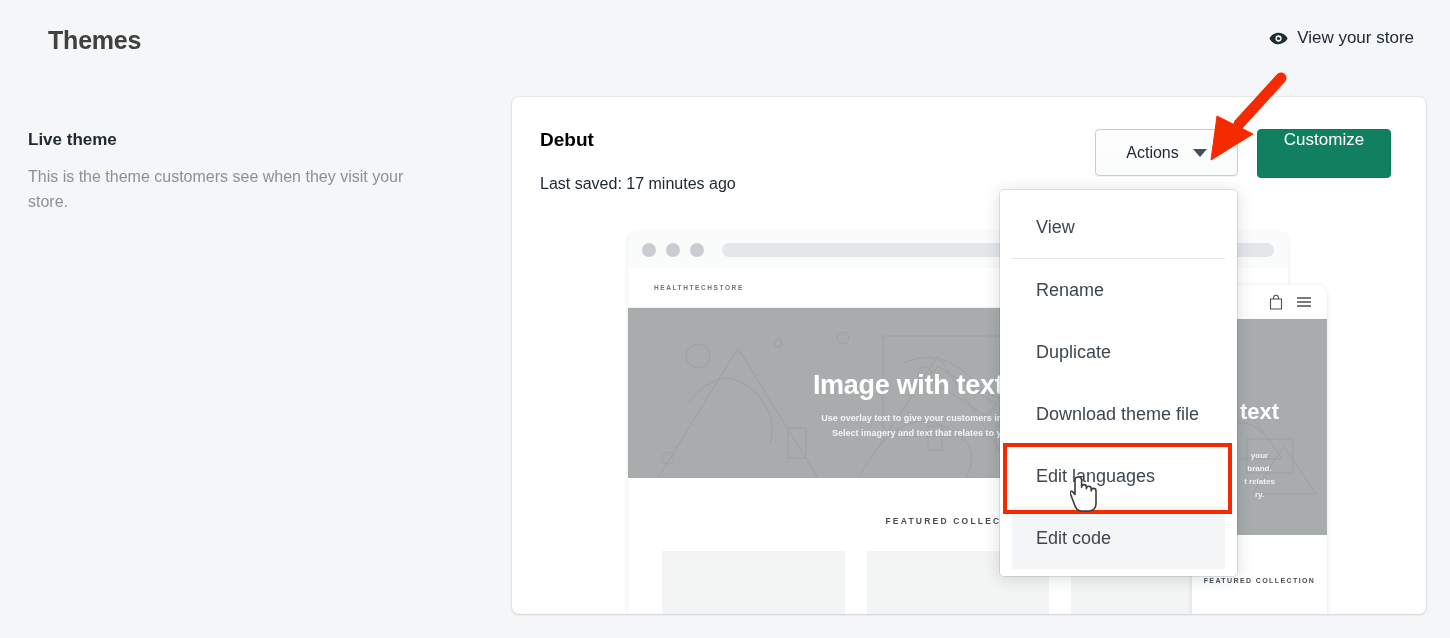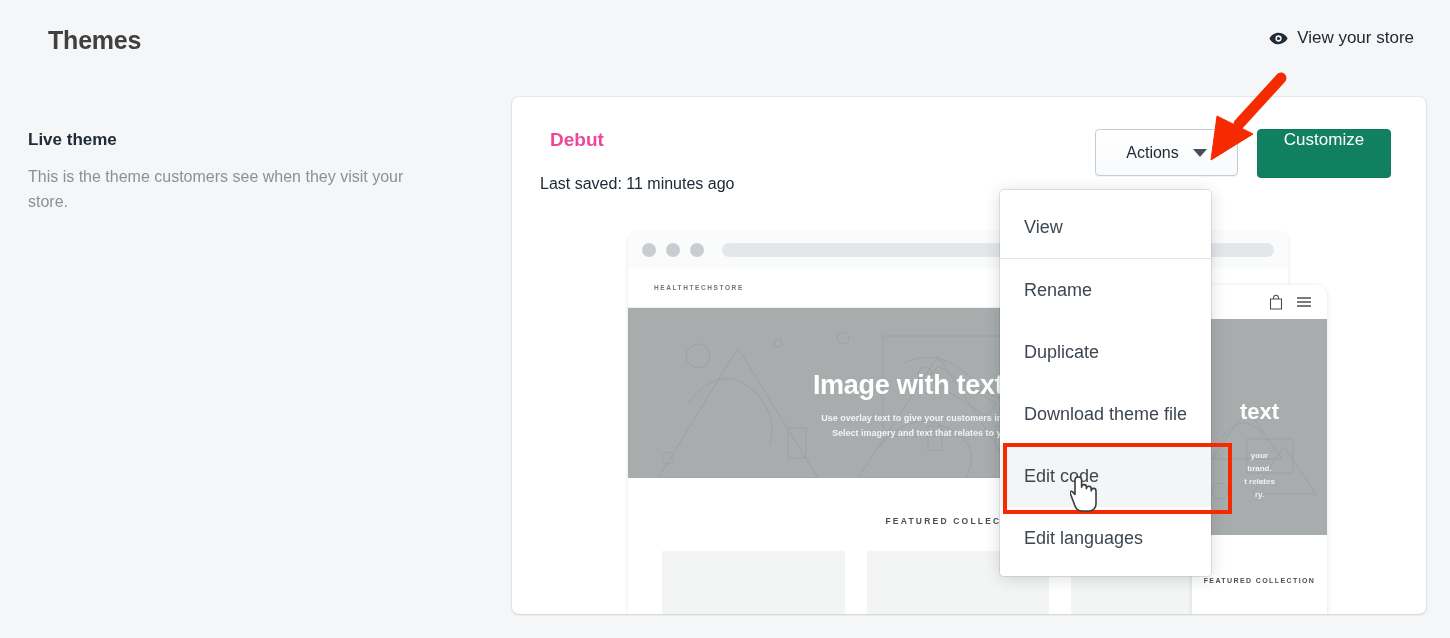--- a/index.html
+++ b/index.html
@@ -80,25 +80,25 @@
     width: 914px;
     height: 517px;
     background: #ffffff;
     border-radius: 7px;
     box-shadow: 0 0 0 1px rgba(63,63,68,0.05), 0 1px 3px 0 rgba(63,63,68,0.15);
     overflow: hidden;
   }
 
   .theme-name {
     position: absolute;
-    left: 38px;
+    left: 28px;
     top: 32px;
     font-size: 19px;
     font-weight: bold;
-    color: #ec4899;
+    color: #000000;
   }
   .theme-saved {
     position: absolute;
     left: 28px;
     top: 78px;
     font-size: 16px;
     color: #212b36;
   }
 
   
@@ -317,25 +317,25 @@
     font-weight: bold;
     color: #4a4f54;
     padding-top: 42px;
   }
 
   
   .dropdown {
     position: absolute;
     left: 1000px;
     top: 190px;
-    width: 211px;
+    width: 237px;
     background: #ffffff;
     border-radius: 4px;
     box-shadow: 0 0 0 1px rgba(6,44,82,0.10), 0 2px 16px rgba(33,43,54,0.18);
-    padding: 7px 0;
+    padding: 7px 12px;
     z-index: 40;
   }
   .menu-item {
     height: 62px;
     display: flex;
     align-items: center;
     padding-left: 24px;
     font-size: 18px;
     color: #3e4751;
     cursor: pointer;
@@ -405,21 +405,21 @@
   </div>
 
   <div class="left-col">
     <div class="section-title">Live theme</div>
     <div class="section-desc">This is the theme customers see when they visit your store.</div>
   </div>
 
   <div class="theme-card">
 
     <div class="theme-name">Debut</div>
-    <div class="theme-saved">Last saved: 11 minutes ago</div>
+    <div class="theme-saved">Last saved: 17 minutes ago</div>
 
     <div class="actions-button">
       <span class="actions-label">Actions</span>
       <span class="caret"></span>
     </div>
 
     <div class="customize-button">
       <span class="customize-label">Customize</span>
     </div>
 
@@ -545,22 +545,22 @@
       </div>
 
     </div>
   </div>
 
   <div class="dropdown">
     <div class="menu-item divider-after">View</div>
     <div class="menu-item">Rename</div>
     <div class="menu-item">Duplicate</div>
     <div class="menu-item">Download theme file</div>
+    <div class="menu-item">Edit languages</div>
     <div class="menu-item highlighted">Edit code</div>
-    <div class="menu-item">Edit languages</div>
   </div>
 
   <div class="annot-box"></div>
 
   <span class="hand-cursor">
     <svg width="30" height="38" viewBox="0 0 30 38">
       <path d="M8 2 C6 2 5 3.4 5 5 v14.5 l-2.4 -2.6 c-1.2 -1.3 -3.1 -0.4 -2.4 1.4 L5 31 c1 2.6 3 5 7 5 h7 c4 0 7 -3 7 -7 V16 c0 -1.6 -1 -2.6 -2.4 -2.6 -1.4 0 -2.4 1 -2.4 2.6 v-2.2 c0 -1.6 -1 -2.6 -2.4 -2.6 -1.4 0 -2.4 1 -2.4 2.6 v-1.6 c0 -1.6 -1 -2.6 -2.4 -2.6 -1.4 0 -2.4 1 -2.4 2.6 V5 c0 -1.6 -1 -3 -3 -3 z" fill="#ffffff" stroke="#3d3d3d" stroke-width="1.6" stroke-linejoin="round"></path>
     </svg>
   </span>
 

